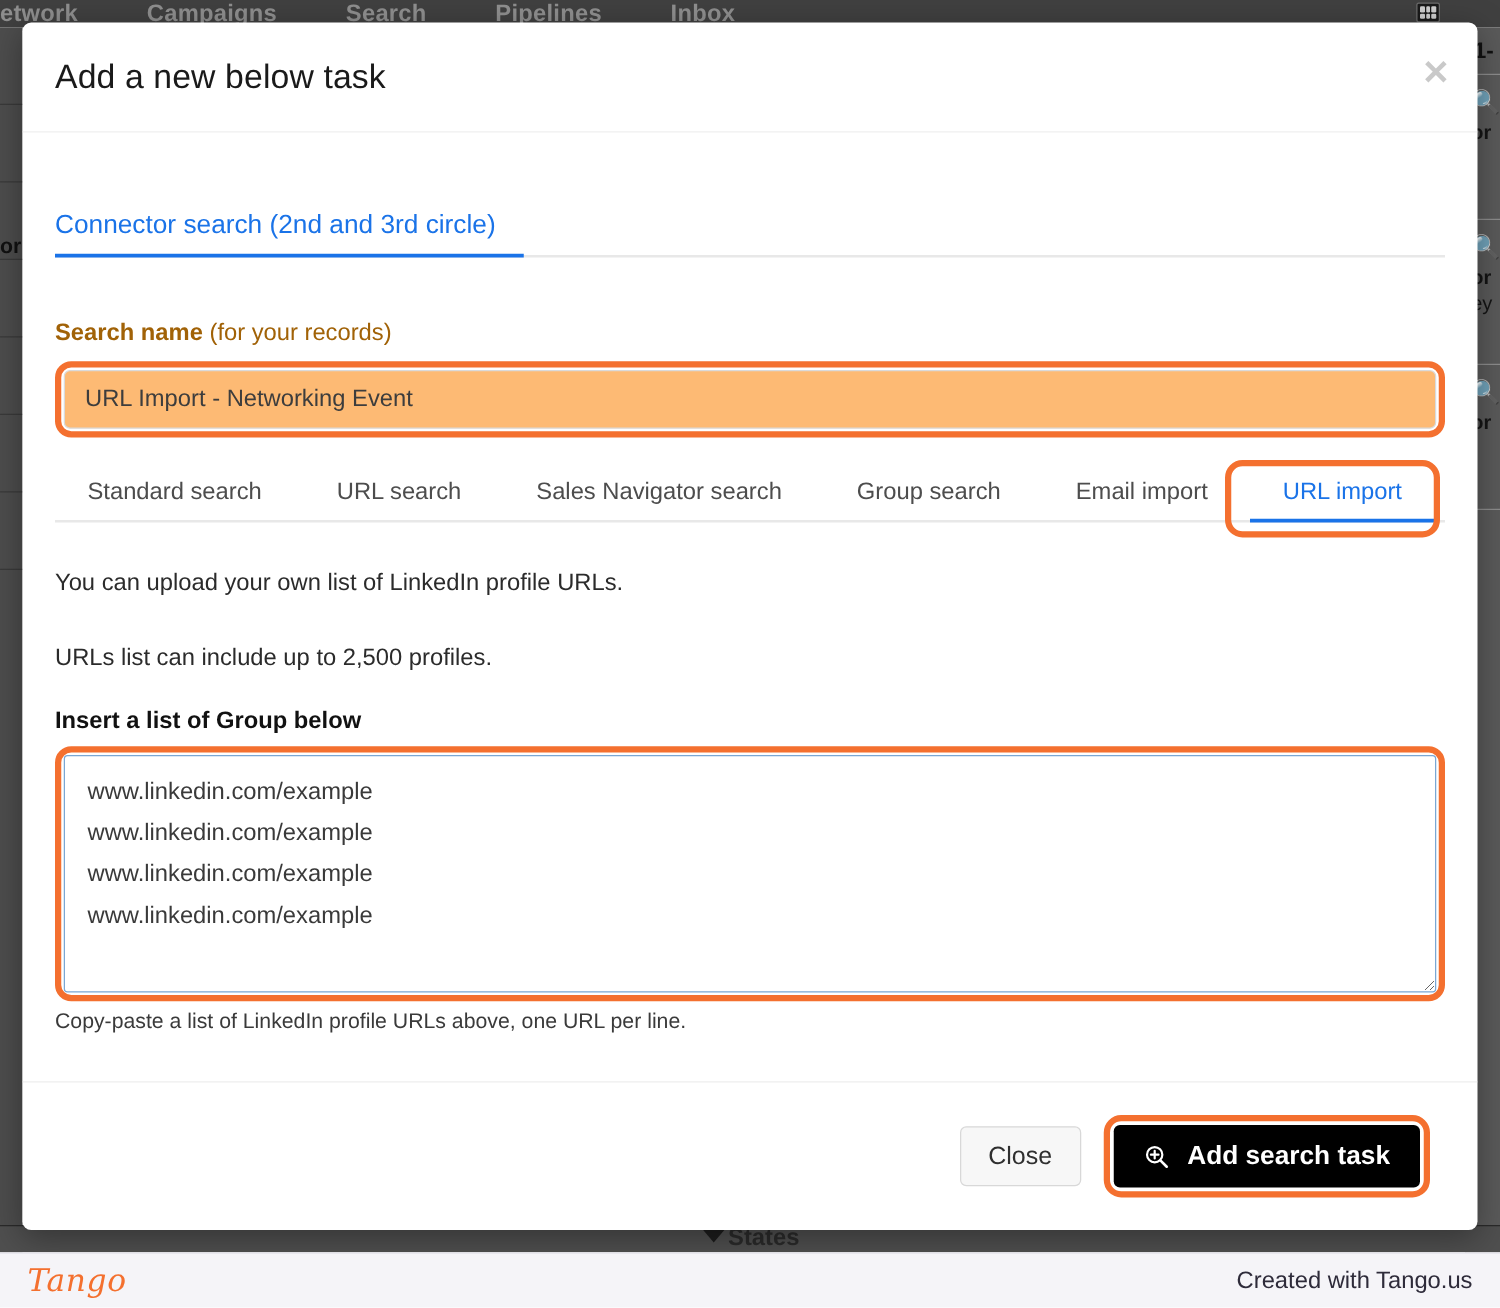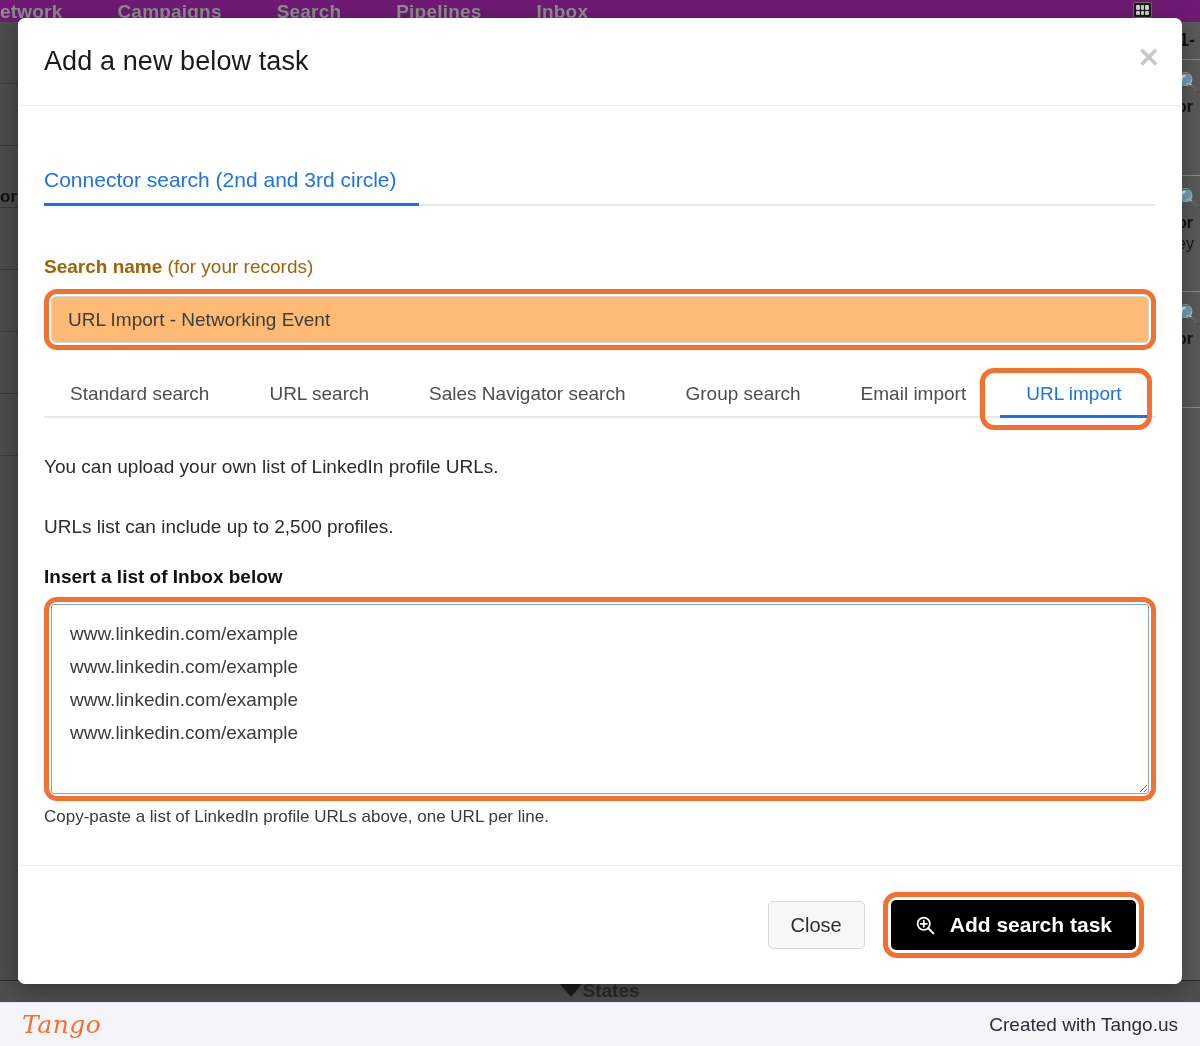--- a/index.html
+++ b/index.html
@@ -16,21 +16,21 @@
     position: absolute;
     left: 0; top: 0;
     width: 1200px; height: 1002px;
     background: #ffffff;
     overflow: hidden;
   }
   .bg-topnav {
     position: absolute;
     left: 0; top: 0;
     width: 1200px; height: 22px;
-    background: #701a75;
+    background: #404040;
     display: flex;
     align-items: flex-end;
     padding-left: 4px;
     overflow: hidden;
   }
   .bg-navitem {
     color: #8f8f8f;
     font-size: 19px;
     font-weight: 600;
     letter-spacing: .2px;
@@ -108,21 +108,20 @@
   }
   .bg-right-panel .rp-txt.sub { font-weight: 400; }
 
   .bg-bottom-bar {
     position: absolute;
     left: 0; bottom: 0;
     width: 1200px; height: 22px;
     background: #4f4f4f;
     border-top: 1px solid #2a2a2a;
     display: flex;
-    align-items: center;
     justify-content: center;
   }
   .bg-caret {
     width: 0; height: 0;
     border-left: 11px solid transparent;
     border-right: 11px solid transparent;
     border-top: 13px solid #1c1c1c;
     margin-bottom: 2px;
   }
   .bg-bottom-label {
@@ -473,21 +472,21 @@
         <div class="sub-tab">Group search</div>
         <div class="sub-tab">Email import</div>
         <div class="sub-tab active">URL import</div>
       </div>
       <div class="subtab-ring"></div>
     </div>
 
     <div class="para">You can upload your own list of LinkedIn profile URLs.</div>
     <div class="para tight">URLs list can include up to 2,500 profiles.</div>
 
-    <div class="strong-label">Insert a list of Inbox below</div>
+    <div class="strong-label">Insert a list of Group below</div>
 
     <div class="ring ta-ring">
       <textarea class="url-textarea" placeholder="www.linkedin.com/in/example" style="">www.linkedin.com/example
 www.linkedin.com/example
 www.linkedin.com/example
 www.linkedin.com/example</textarea>
     </div>
 
     <div class="helper">Copy-paste a list of LinkedIn profile URLs above, one URL per line.</div>
   </div>

